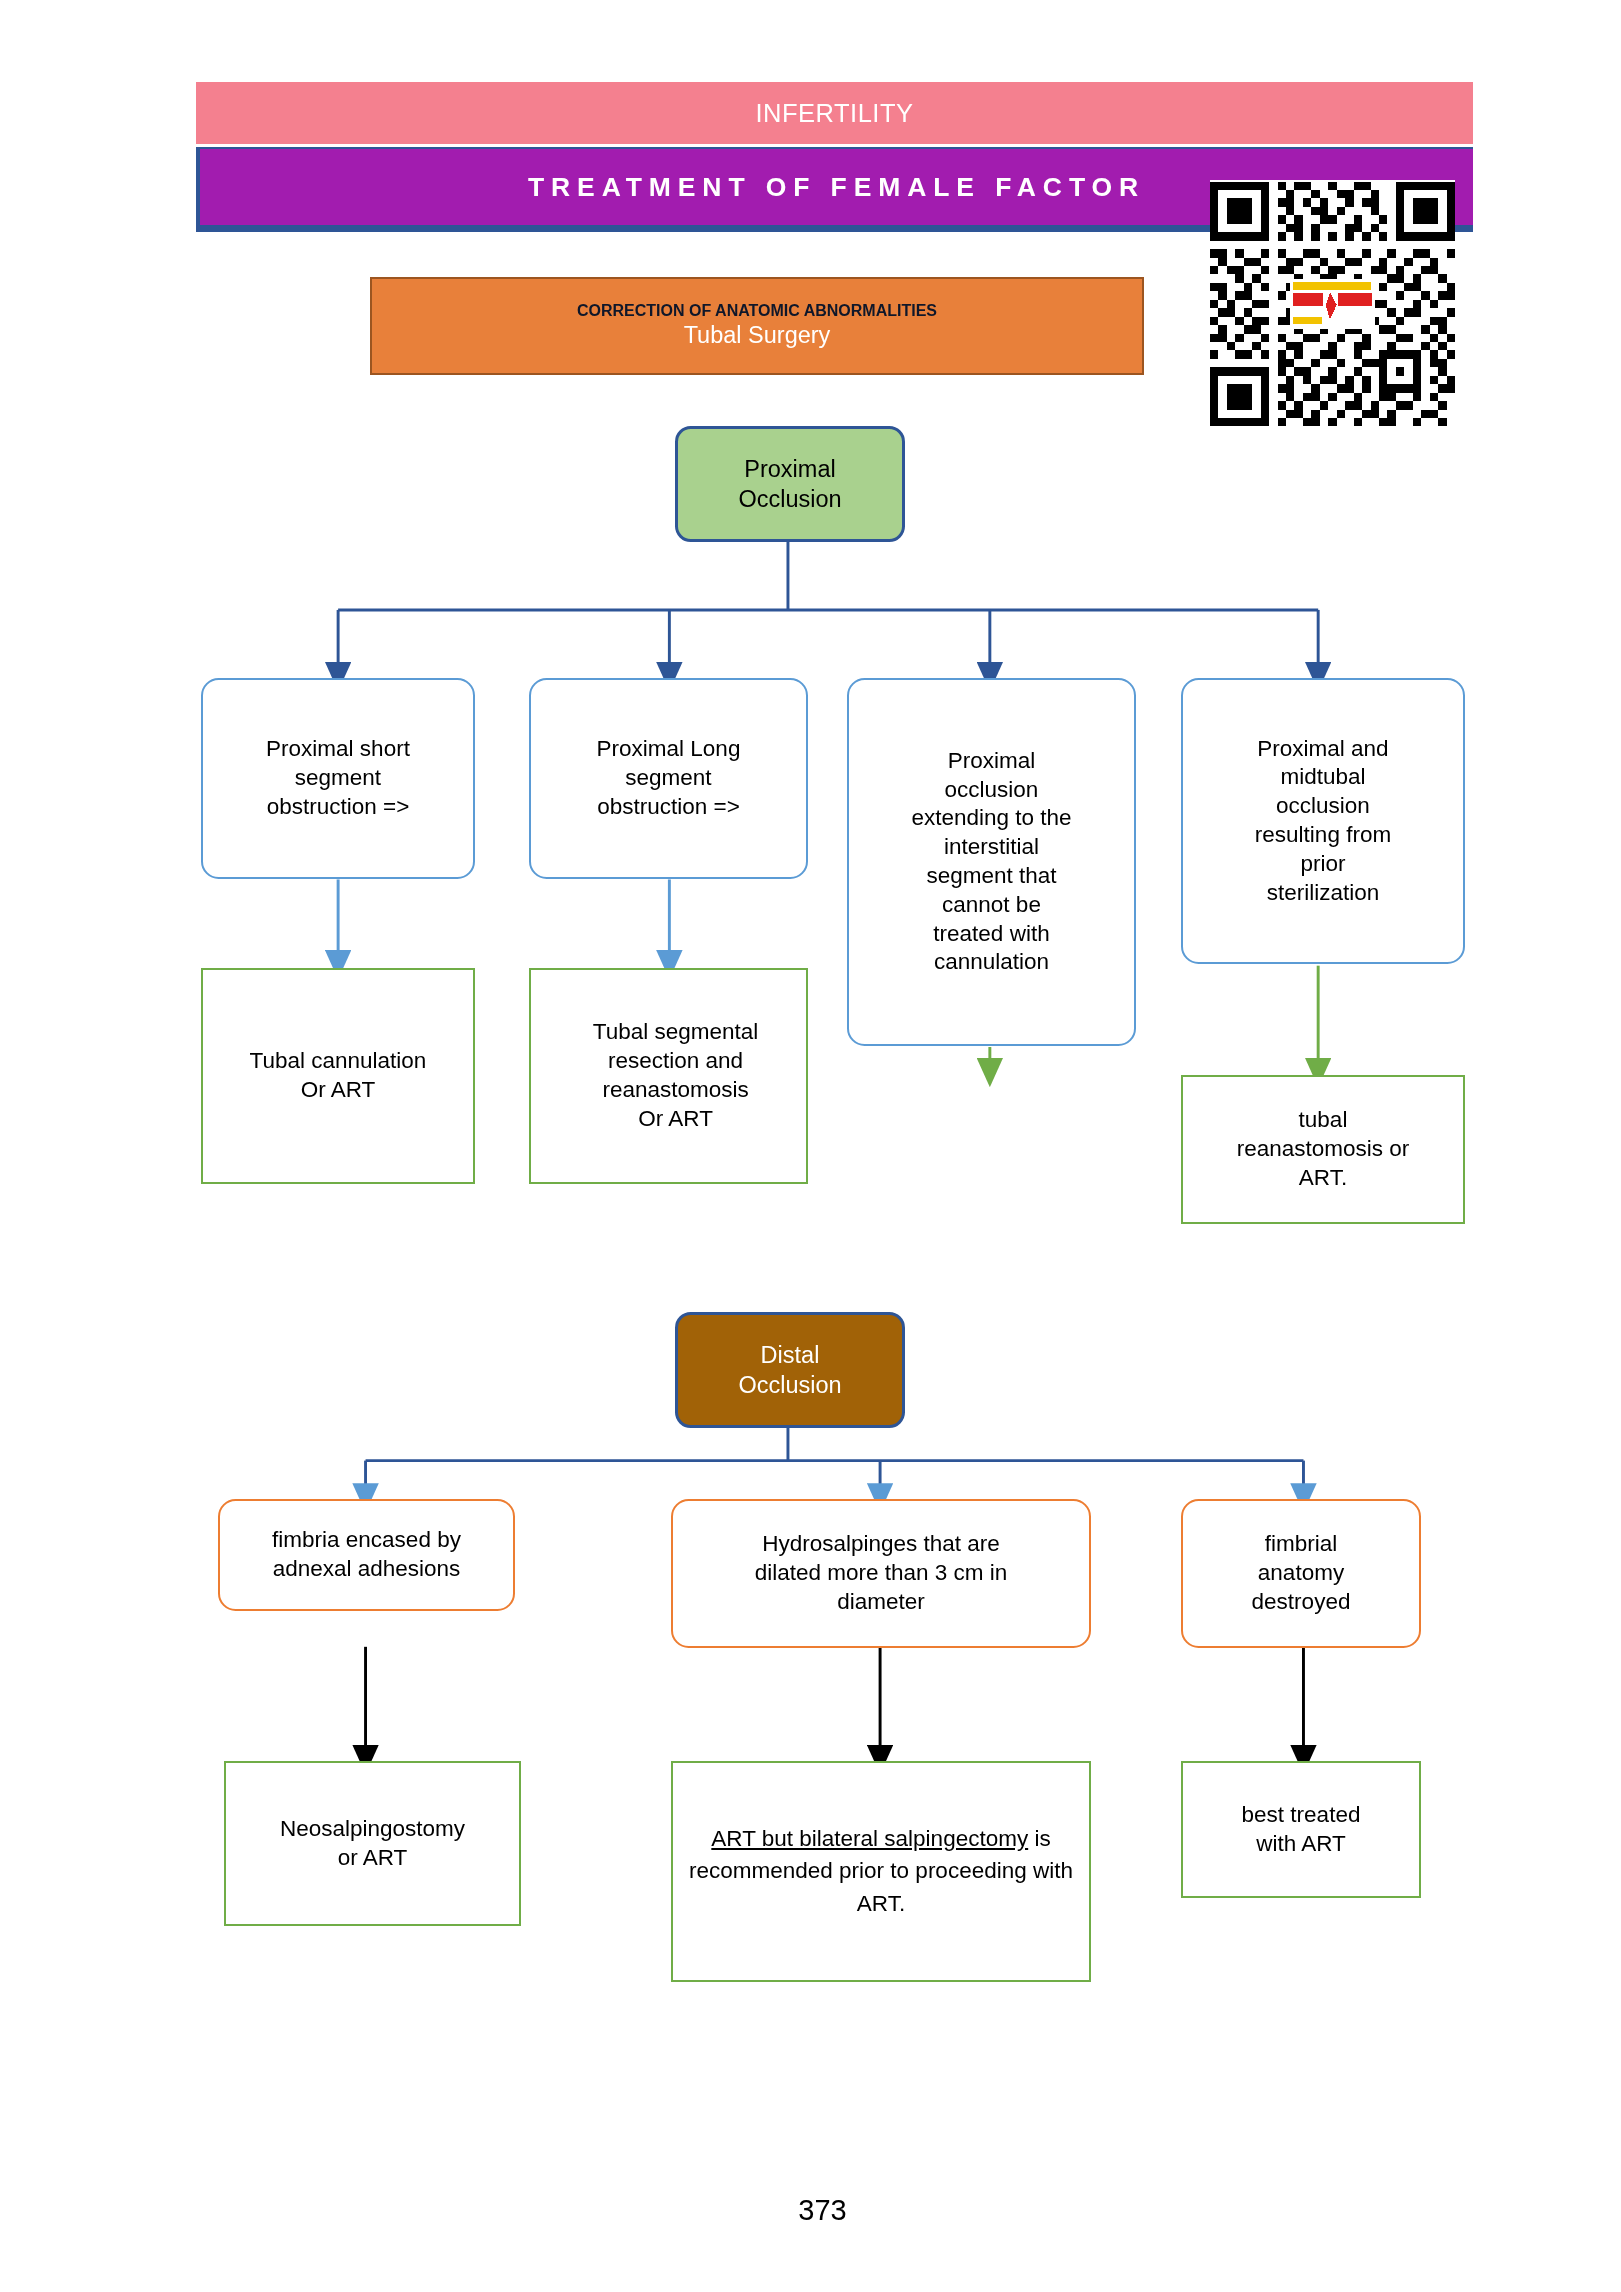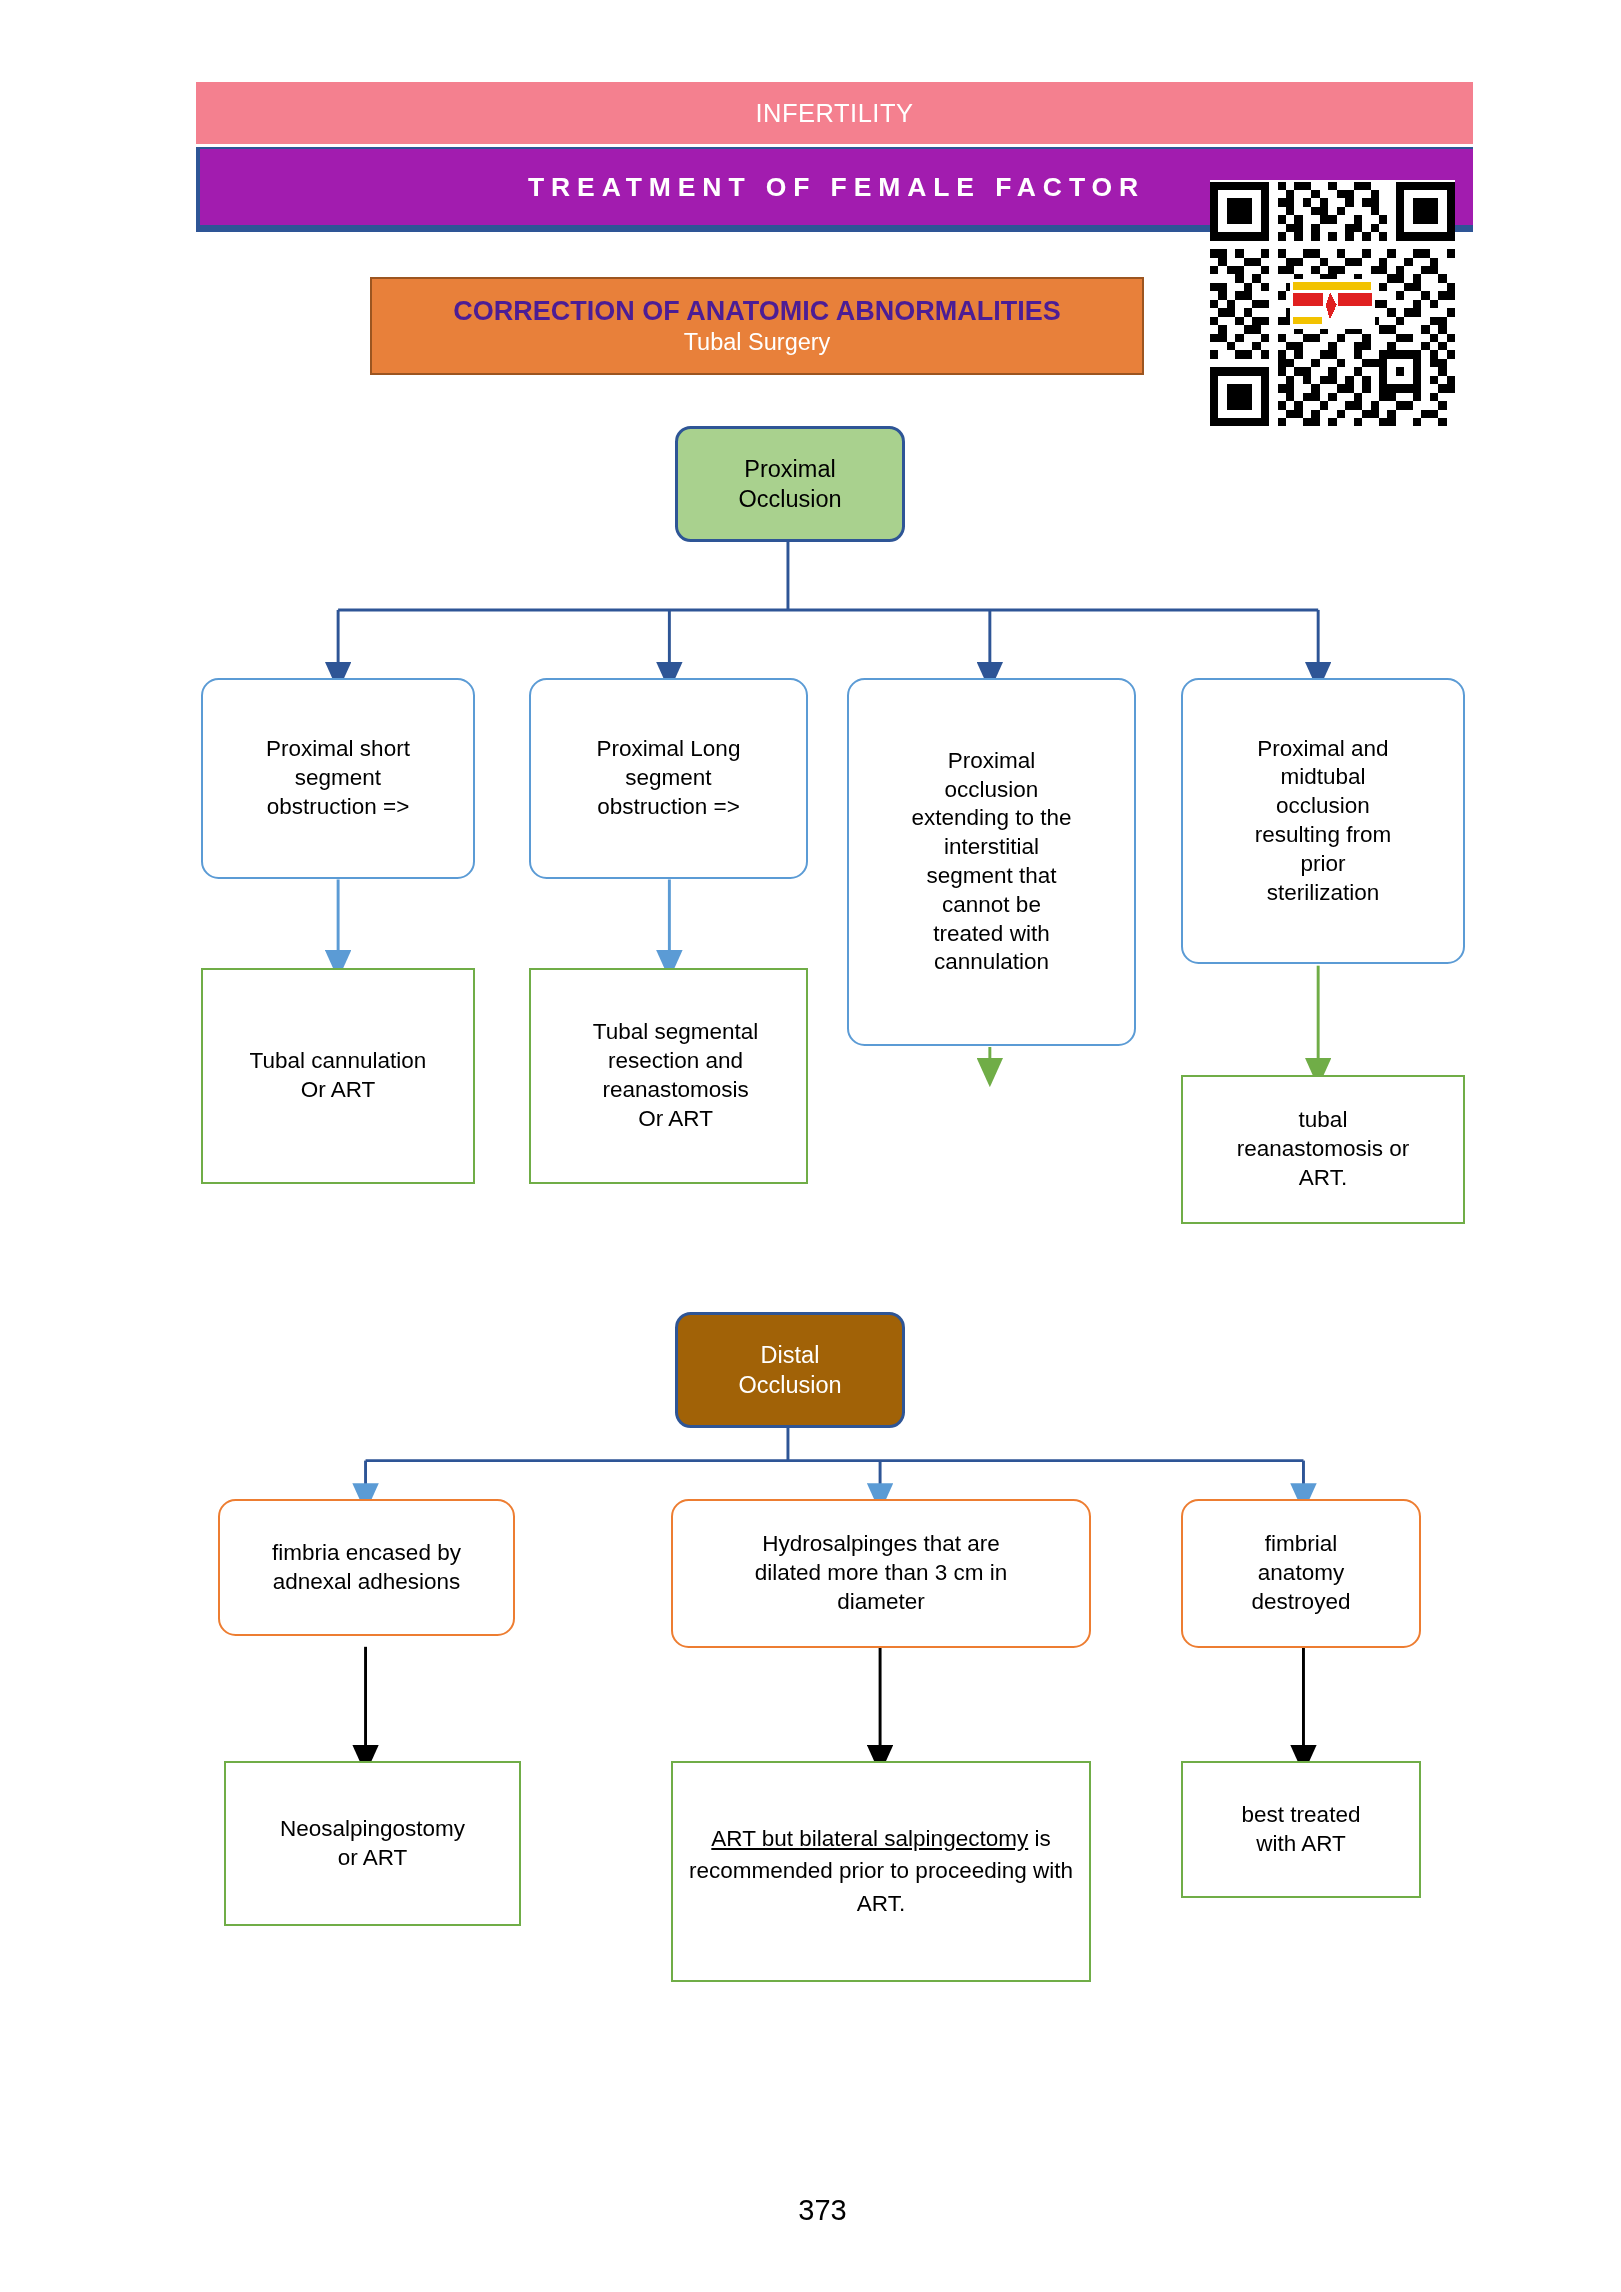--- a/index.html
+++ b/index.html
@@ -87,22 +87,22 @@
     background: #e8803a;
     border: 2.9px solid #9c5520;
     box-sizing: border-box;
     display: flex;
     flex-direction: column;
     align-items: center;
     justify-content: center;
     z-index: 3;
   }
   .orange-box .line1 {
-    color: #4c1d95;
-    font-size: 27px;
+    color: #0f172a;
+    font-size: 16px;
     font-weight: 700;
     line-height: 1.2;
   }
   .orange-box .line2 {
     color: #ffffff;
     font-size: 23.5px;
     font-weight: 400;
     line-height: 1.3;
   }
 
@@ -560,21 +560,21 @@
     </div>
   </div>
 
   <div class="node node-darkgreen-hdr" style="left:675px; top:1312px; width:230px; height:116px;">
     <div>
       <div>Distal</div>
       <div>Occlusion</div>
     </div>
   </div>
 
-  <div class="node node-orange" style="left:218px; top:1499px; width:297px; height:137px;">
+  <div class="node node-orange" style="left:218px; top:1499px; width:297px; height:112px;">
     <div>
       <div>fimbria encased by</div>
       <div>adnexal adhesions</div>
     </div>
   </div>
 
   <div class="node node-orange" style="left:671px; top:1499px; width:420px; height:149px;">
     <div>
       <div>Hydrosalpinges that are</div>
       <div>dilated more than 3 cm in</div>

